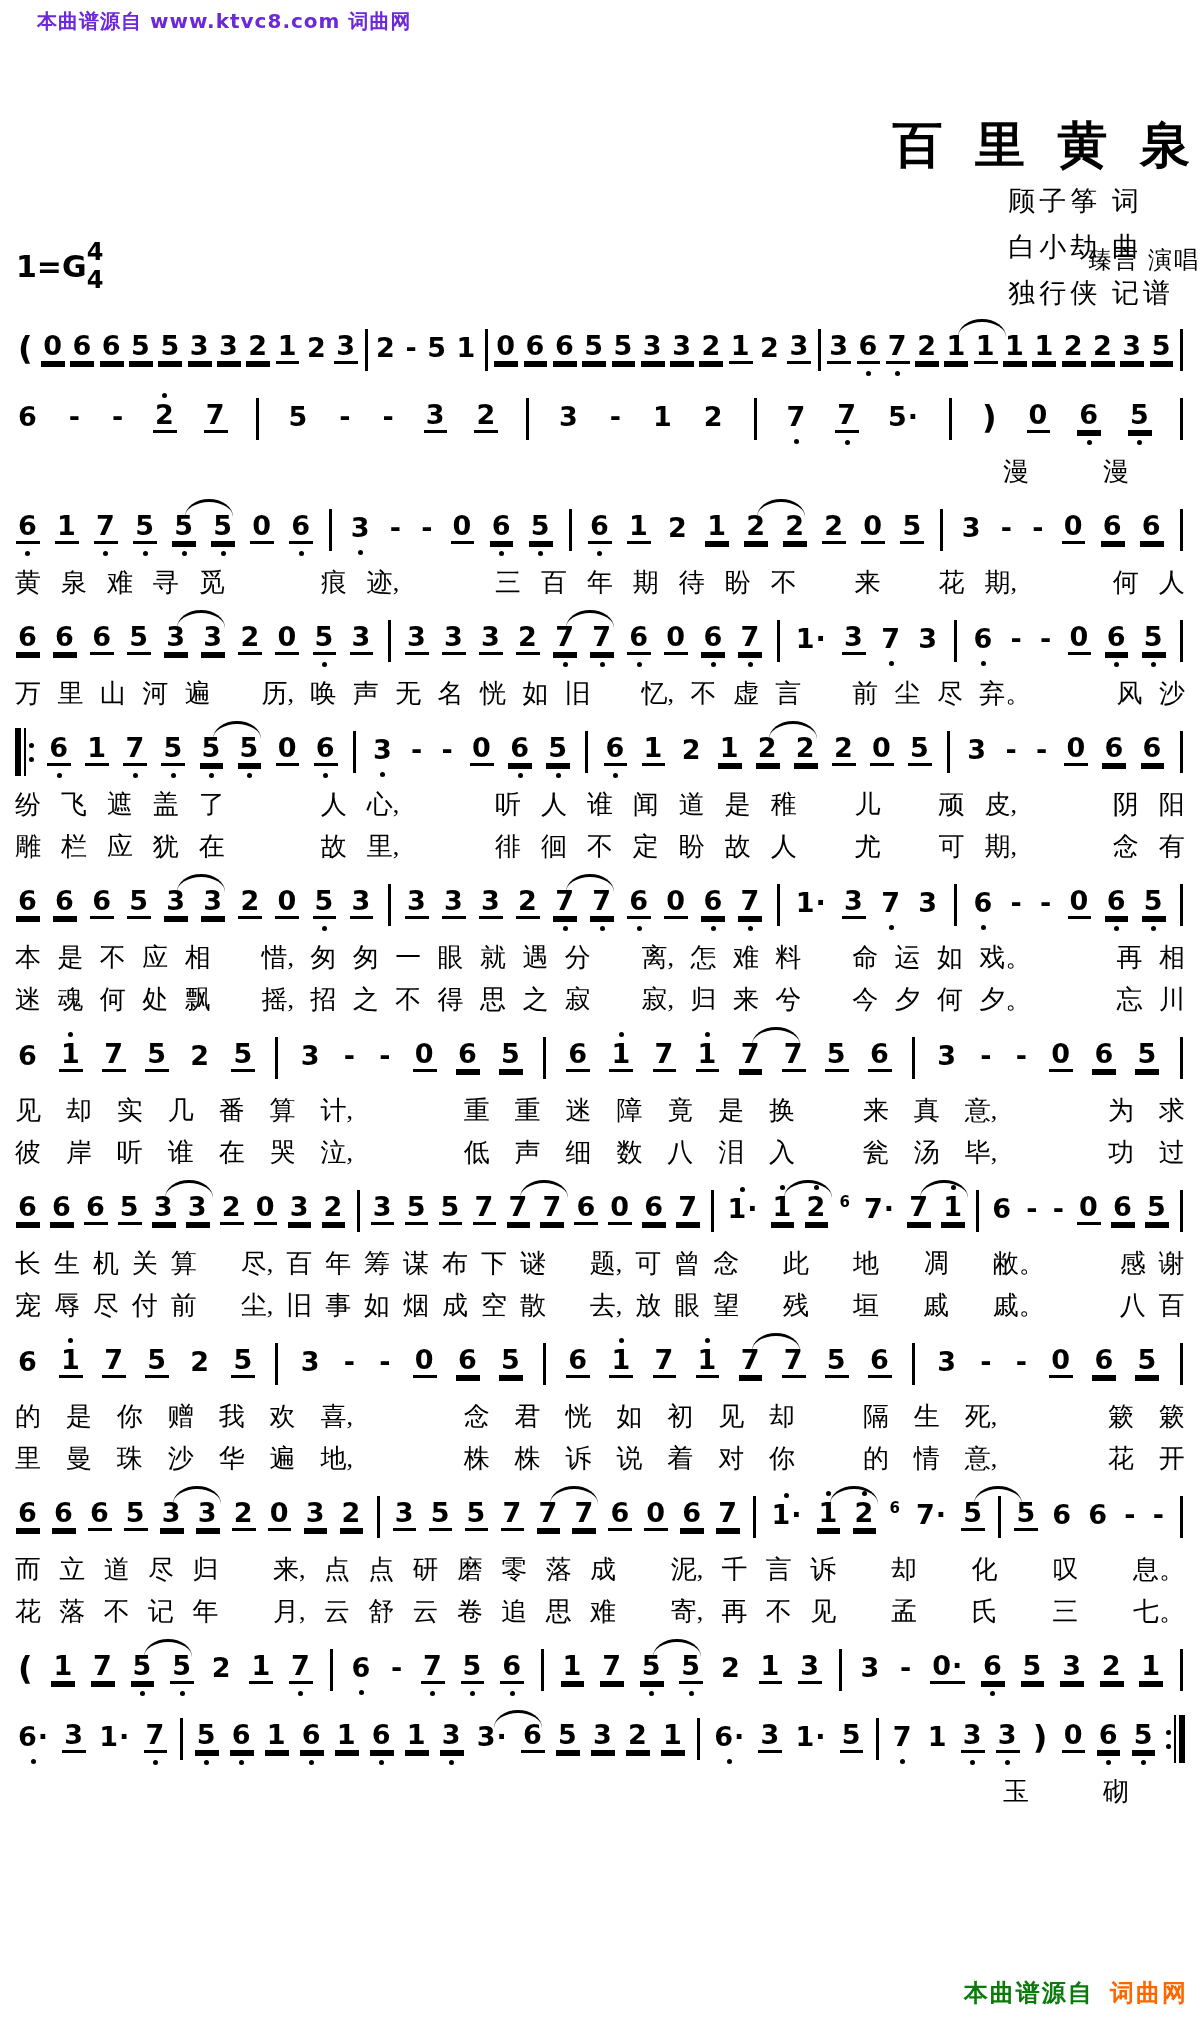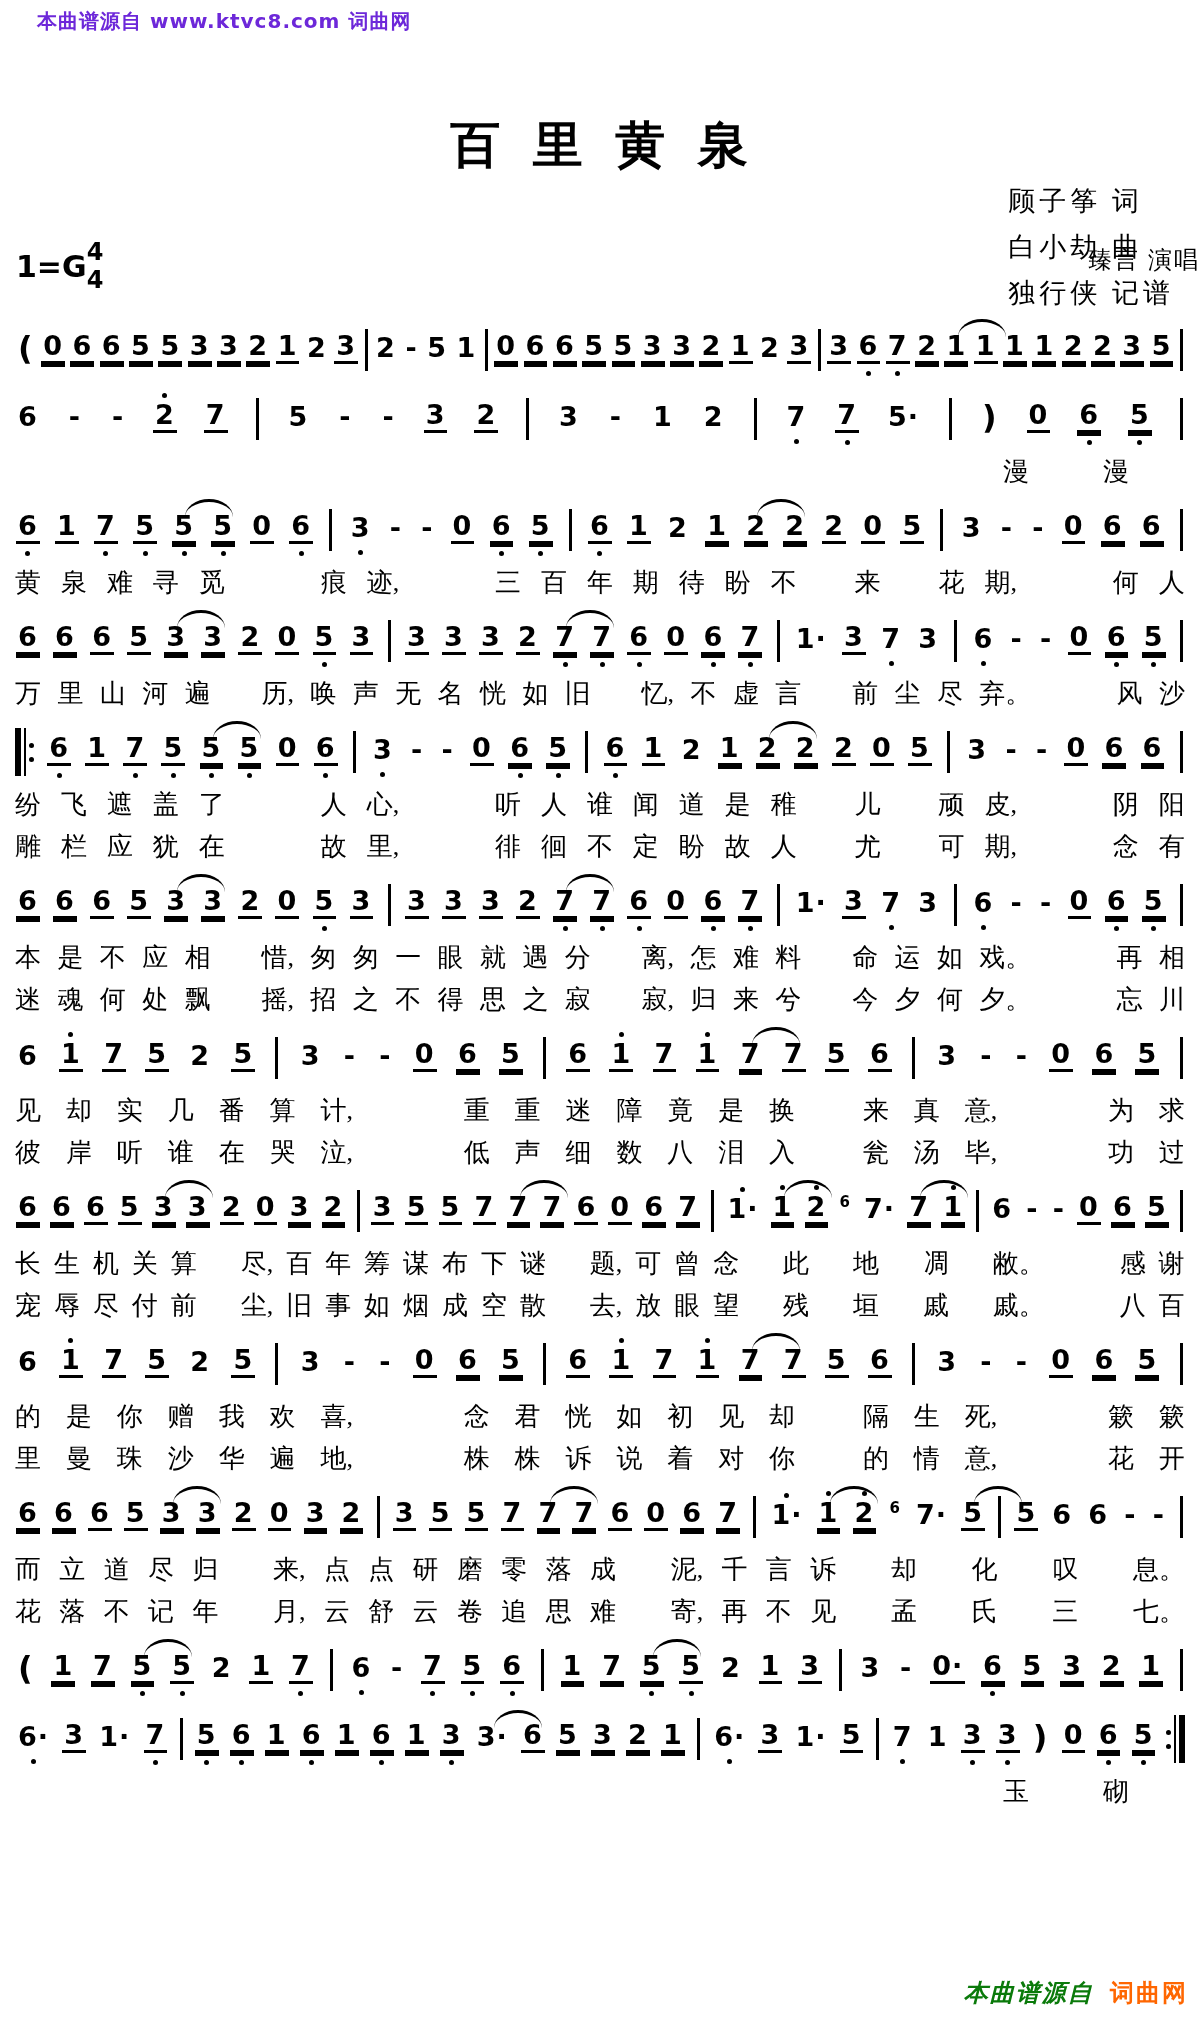--- a/index.html
+++ b/index.html
@@ -1,20 +1,20 @@
 <!DOCTYPE html>
 <html><head>
 <meta charset="utf-8">
 <style>
   html,body{margin:0;padding:0;background:#ffffff;}
   .page{position:relative;width:1200px;height:2025px;background:#fff;overflow:hidden;
         font-family:"Liberation Serif",serif;color:#000;}
   .watermark{position:absolute;top:8px;left:14px;
         font:bold 20px "DejaVu Sans",sans-serif;letter-spacing:1px;}
-  .title{position:absolute;top:112px;left:0;right:0;text-align:center;
+  .title{position:absolute;top:112px;left:0;right:0;text-align:right;
         font:bold 50px "Liberation Serif",serif;letter-spacing:10px;padding-left:8px;}
   .subtitle{position:absolute;top:244px;left:0;right:0;text-align:right;
         font:24px "Liberation Serif",serif;letter-spacing:2px;}
   .keytime{position:absolute;top:238px;left:16px;display:flex;align-items:center;gap:0;
         font:bold 30px "DejaVu Sans",sans-serif;}
   .frac{display:inline-flex;flex-direction:column;align-items:center;line-height:.95;
         font:bold 24px "DejaVu Sans",sans-serif;}
   .credits{position:absolute;top:178px;right:26px;text-align:left;
         font:27px "Liberation Serif",serif;line-height:46px;letter-spacing:4px;}
   
@@ -2523,16 +2523,16 @@
         </div>
         <div class="lyrics-row right">
           <span class="lchar">玉</span>
           <span class="lgap"></span>
           <span class="lchar">砌</span>
         </div>
       </div>
     </div>
 
   <div class="footer">
-    <span class="prefix" style="color: rgb(10, 122, 10); font-style: italic;">本曲谱源自</span>
+    <span class="prefix" style="color: rgb(10, 122, 10);">本曲谱源自</span>
     <span class="site" style="color: rgb(255, 102, 0);">词曲网</span>
   </div>
 </div>
 
 </body></html>

